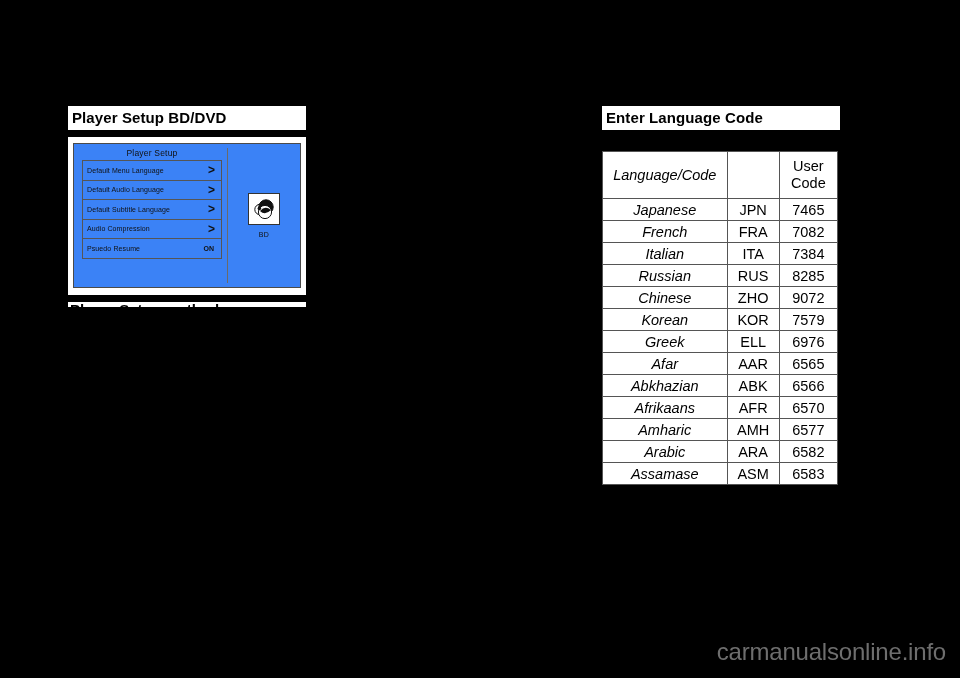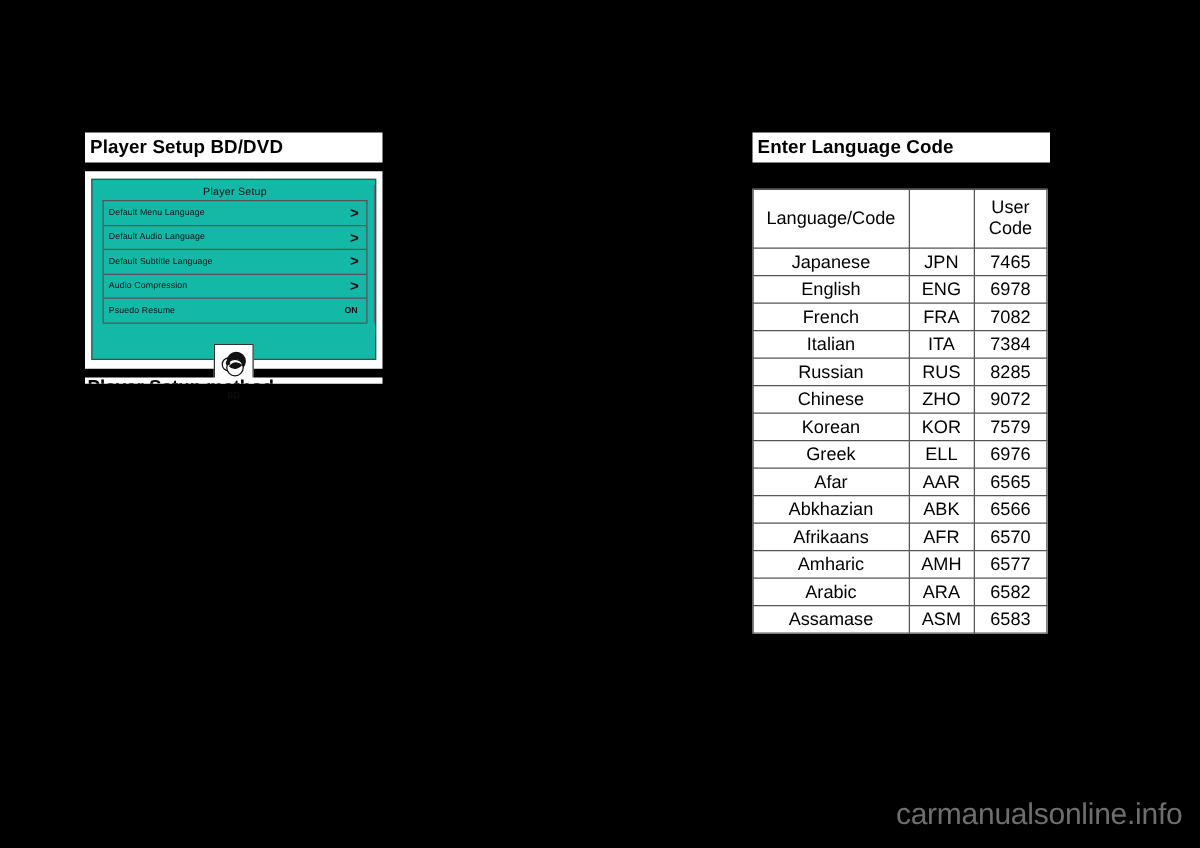--- a/index.html
+++ b/index.html
@@ -40,22 +40,21 @@
     position: relative;
     height: 158px;
     box-sizing: border-box;
   }
 
   #player-figure {
     border: 1.5px solid #4a4a4a;
     height: 100%;
     box-sizing: border-box;
     display: flex;
-    background: #14b8a6;
-    flex-direction: column;
+    background: #3b82f6;
   }
 
   #player-menu-pane {
     flex: 1 1 auto;
     position: relative;
     padding: 3px 6px 3px 8px;
     box-sizing: border-box;
   }
 
   #player-menu-title {
@@ -192,21 +191,21 @@
     height: 22px;
     padding: 1px 2px;
     box-sizing: border-box;
   }
 
   table#language-table tr.header-row td {
     height: 47px;
     line-height: 17px;
   }
 
-  td.col-lang { width: 124px; }
+  td.col-lang { width: 124px; font-style: italic; }
   td.col-abbr { width: 52px; margin-left: 24px; }
   td.col-code { width: 58px; }
 
   
   #watermark {
     position: absolute;
     right: 14px;
     bottom: 12px;
     color: #6e6e6e;
     font-size: 24px;
@@ -290,25 +289,20 @@
             <span>Code</span>
           </td>
         </tr>
 
         <tr>
           <td class="col-lang">Japanese</td>
           <td class="col-abbr">JPN</td>
           <td class="col-code">7465</td>
         </tr>
         <tr>
-          <td class="col-lang">English</td>
-          <td class="col-abbr">ENG</td>
-          <td class="col-code">6978</td>
-        </tr>
-        <tr>
           <td class="col-lang">French</td>
           <td class="col-abbr">FRA</td>
           <td class="col-code">7082</td>
         </tr>
         <tr>
           <td class="col-lang">Italian</td>
           <td class="col-abbr">ITA</td>
           <td class="col-code">7384</td>
         </tr>
         <tr>

